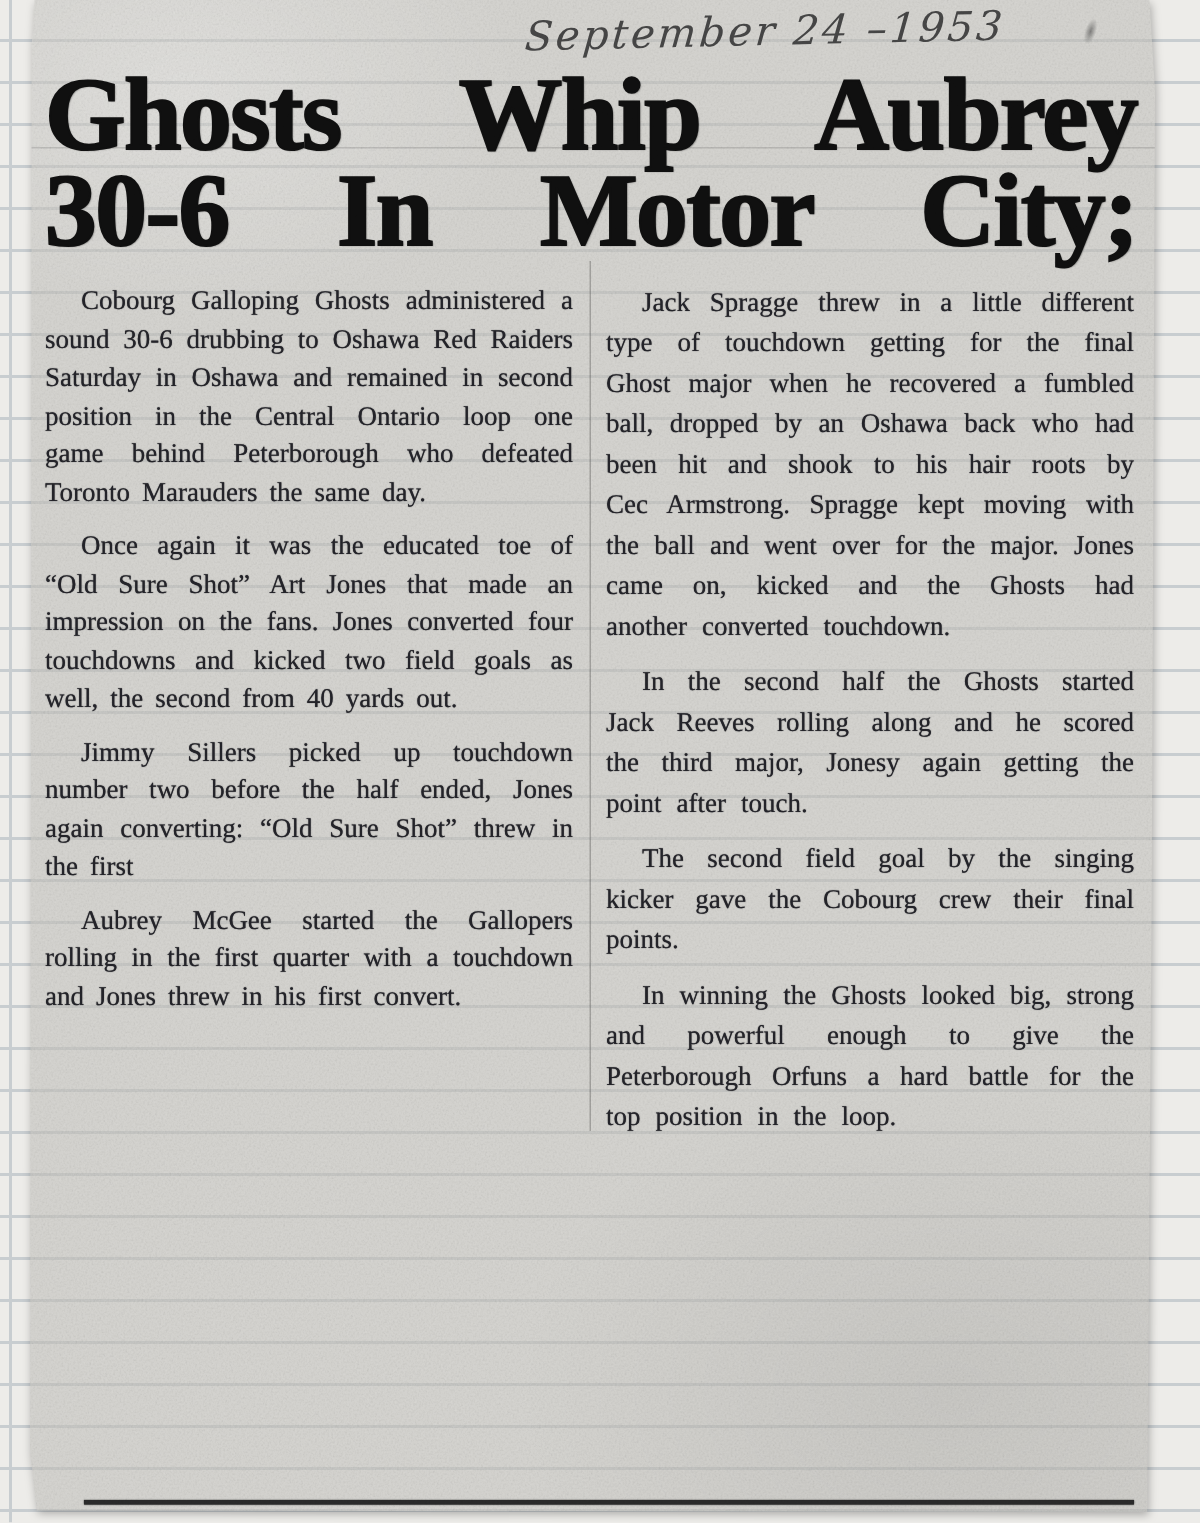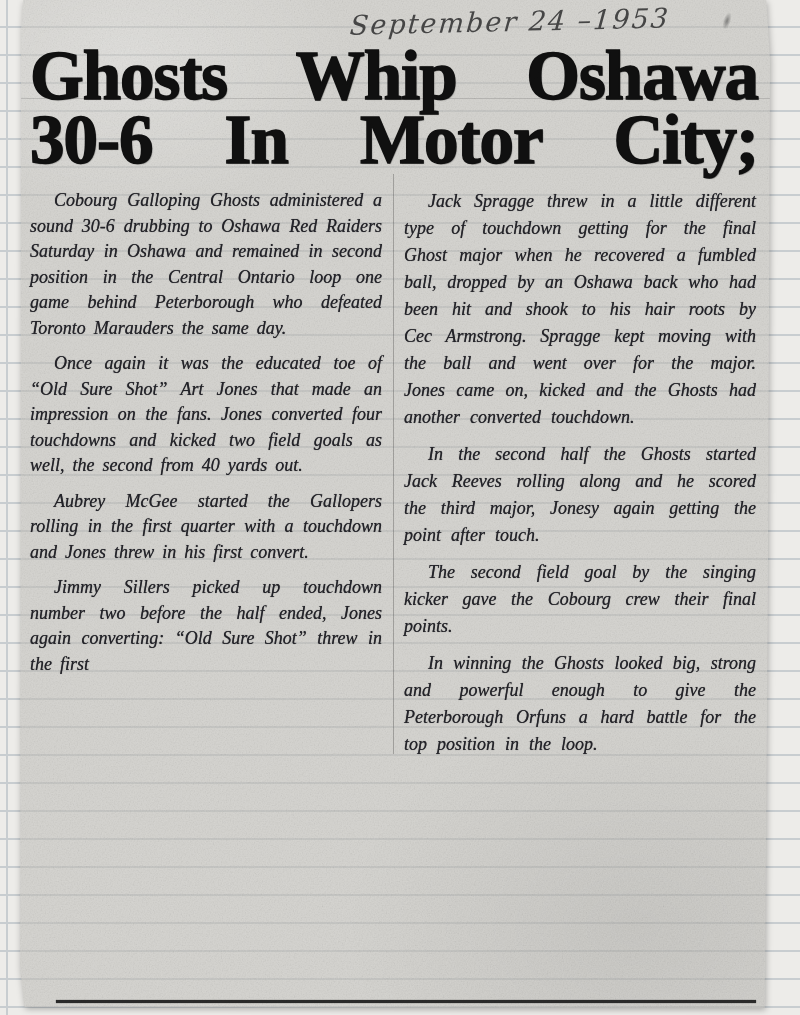--- a/index.html
+++ b/index.html
@@ -93,21 +93,21 @@
     text-shadow: 0 0 1px rgba(0,0,0,0.8), 1px 1px 1px rgba(0,0,0,0.35);
     white-space: nowrap;
   }
 
   .columns {
     position: relative; z-index: 2;
     display: flex;
     gap: 22px;
     padding: 16px 14px 0 10px;
   }
-  .col { flex: 1; min-width: 0; font-style: italic; }
+  .col { flex: 1; min-width: 0; }
   .col-divider {
     position: absolute;
     left: 49.7%; top: 2px; bottom: 14px; width: 1px;
     background: var(--divider);
   }
 
   .col p {
     font-size: 18px;
     line-height: 25.5px;
     color: var(--ink);
@@ -133,30 +133,30 @@
 
 <div class="paper">
   <div class="clip-shadow">
     <div class="clipping">
 
       <div class="handwritten-date">September 24 –1953</div>
 
       <div class="smudge"></div>
 
       <div class="headline">
-        <div class="headline-line">Ghosts Whip Oshawa</div>
+        <div class="headline-line">Ghosts Whip Aubrey</div>
         <div class="headline-line">30-6 In Motor City;</div>
       </div>
 
       <div class="columns">
         <div class="col col-left">
           <p>Cobourg Galloping Ghosts administered a sound 30-6 drubbing to Oshawa Red Raiders Saturday in Oshawa and remained in second position in the Central Ontario loop one game behind Peterborough who defeated Toronto Marauders the same day.</p>
           <p>Once again it was the educated toe of “Old Sure Shot” Art Jones that made an impression on the fans. Jones converted four touchdowns and kicked two field goals as well, the second from 40 yards out.</p>
+          <p>Jimmy Sillers picked up touchdown number two before the half ended, Jones again converting: “Old Sure Shot” threw in the first</p>
           <p>Aubrey McGee started the Gallopers rolling in the first quarter with a touchdown and Jones threw in his first convert.</p>
-          <p>Jimmy Sillers picked up touchdown number two before the half ended, Jones again converting: “Old Sure Shot” threw in the first</p>
         </div>
         <div class="col col-right">
           <p>Jack Spragge threw in a little different type of touchdown getting for the final Ghost major when he recovered a fumbled ball, dropped by an Oshawa back who had been hit and shook to his hair roots by Cec Armstrong. Spragge kept moving with the ball and went over for the major. Jones came on, kicked and the Ghosts had another converted touchdown.</p>
           <p>In the second half the Ghosts started Jack Reeves rolling along and he scored the third major, Jonesy again getting the point after touch.</p>
           <p>The second field goal by the singing kicker gave the Cobourg crew their final points.</p>
           <p>In winning the Ghosts looked big, strong and powerful enough to give the Peterborough Orfuns a hard battle for the top position in the loop.</p>
         </div>
         <div class="col-divider"></div>
       </div>
 

